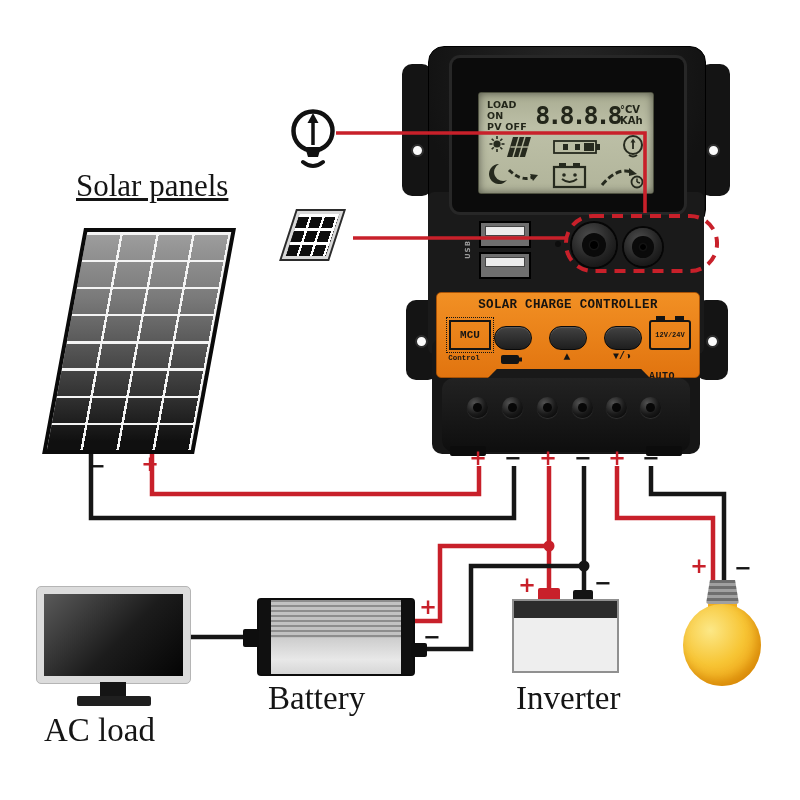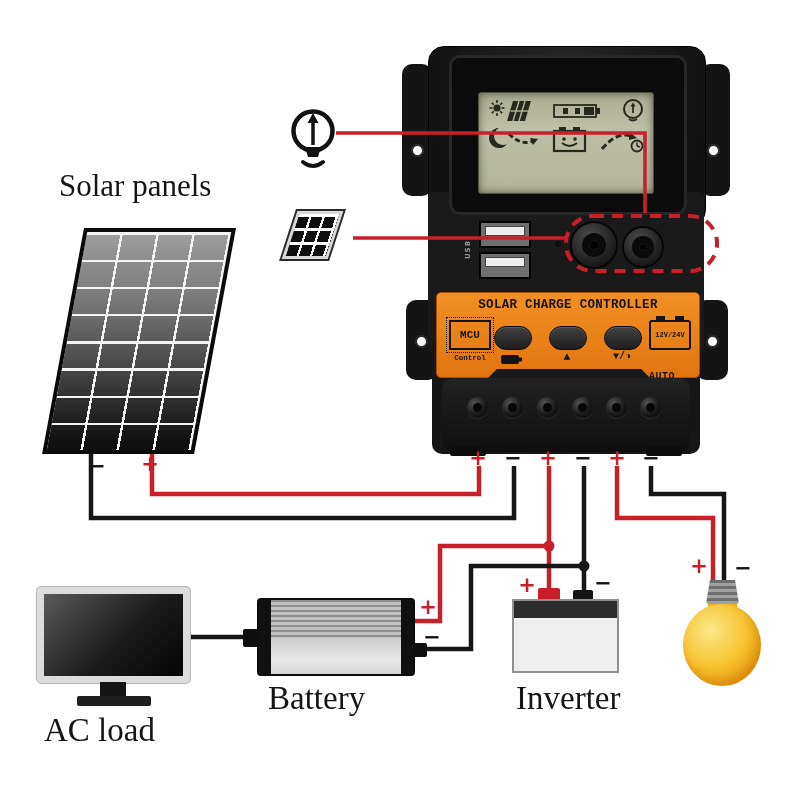--- a/index.html
+++ b/index.html
@@ -77,21 +77,21 @@
              display:flex;align-items:center;justify-content:center;}
   .jack-pin{width:30%;height:30%;border-radius:50%;background:#000;box-shadow:0 0 2px #3a3a3a;}
 
   .band{position:absolute;left:36px;top:250px;width:264px;height:86px;border-radius:5px;
         background:linear-gradient(180deg,#f29024,#e1740f);border:1px solid #a85206;box-sizing:border-box;font-family:Liberation Mono, monospace;}
   .band-title{position:absolute;top:5px;left:0;width:100%;text-align:center;font-size:12.5px;
               font-weight:800;letter-spacing:.3px;color:#161310;}
   .mcu-badge{position:absolute;left:12px;top:27px;width:42px;height:30px;border:2px solid #141414;
              outline:1px dotted #141414;outline-offset:2px;display:flex;align-items:center;
              justify-content:center;font-size:11px;font-weight:800;color:#141414;box-sizing:border-box;}
-  .mcu-sub{position:absolute;left:6px;top:61px;width:54px;text-align:center;font-size:7.5px;
+  .mcu-sub{position:absolute;left:0;top:61px;width:54px;text-align:center;font-size:7.5px;
            font-weight:800;color:#141414;}
   .mbtn{position:absolute;width:36px;height:22px;border-radius:12px;border:1px solid #0a0a0a;
         background:linear-gradient(180deg,#424242,#1e1e1e);box-shadow:inset 0 1px 1px #5e5e5e;cursor:pointer;}
   .mbtn-glyph{position:absolute;width:36px;text-align:center;font-size:11.5px;font-weight:700;color:#141414;}
   .rating-badge{position:absolute;left:212px;top:27px;width:42px;height:30px;border:2px solid #141414;
                 border-radius:3px;display:flex;align-items:center;justify-content:center;
                 font-size:7px;font-weight:900;color:#141414;box-sizing:border-box;}
   .rating-badge::before,.rating-badge::after{content:"";position:absolute;top:-6px;width:9px;height:5px;background:#141414;}
   .rating-badge::before{left:5px;} .rating-badge::after{right:5px;}
   .auto-label{position:absolute;left:212px;top:78px;width:42px;text-align:left;font-size:10px;
@@ -152,21 +152,21 @@
     <polyline class="wr" points="410,621 440,621 440,546 549,546"></polyline>
     <polyline class="wb" points="584,466 584,592"></polyline>
     <polyline class="wb" points="408,649 471,649 471,566 584,566"></polyline>
     <polyline class="wr" points="617,466 617,518 713,518 713,584"></polyline>
     <polyline class="wb" points="651,466 651,494 724,494 724,584"></polyline>
     <polyline class="wb" points="190,637 248,637"></polyline>
     <circle cx="549" cy="546" r="5.5" fill="#c8202a"></circle>
     <circle cx="584" cy="566" r="5.5" fill="#161616"></circle>
   </svg>
 
-  <div class="caption" style="left:59px;top:168px;">Solar panels</div>
+  <div class="caption" style="left:76px;top:168px;text-decoration:underline;">Solar panels</div>
   <div class="solar-panel"></div>
 
   <span class="pol blk" style="left:97px;top:456px;">−</span>
   <span class="pol red" style="left:150px;top:454px;">+</span>
 
   <svg class="abs" style="left:288px;top:104px;z-index:6" width="50" height="68" viewBox="0 0 50 68">
     <circle cx="25" cy="27" r="19.5" fill="#ffffff" stroke="#111" stroke-width="4.5"></circle>
     <line x1="25" y1="18" x2="25" y2="41" stroke="#111" stroke-width="3.5"></line>
     <polygon points="25,9 19.5,19 30.5,19" fill="#111"></polygon>
     <path d="M17 43 L33 43 L30 53 L20 53 Z" fill="#111"></path>
@@ -187,20 +187,31 @@
     <div class="cpart" style="left:32px;top:296px;width:268px;height:116px;border-radius:10px;background:#161616;"></div>
 
     <div class="hole" style="left:11px;top:102px;"></div>
     <div class="hole" style="left:307px;top:102px;"></div>
     <div class="hole" style="left:15px;top:293px;"></div>
     <div class="hole" style="left:306px;top:293px;"></div>
 
     <div class="bezel"></div>
 
     <div class="lcd">
+      <div class="lcd-row1">
+        <div class="lcd-status">
+          <div>LOAD ON</div>
+          <div>PV OFF</div>
+        </div>
+        <div class="lcd-digits">8.8.8.8</div>
+        <div class="lcd-units">
+          <div>°CV</div>
+          <div>KAh</div>
+        </div>
+      </div>
       <div class="lcd-row2">
         <svg width="44" height="26" viewBox="0 0 44 26">
           <circle cx="8" cy="10" r="3.6" fill="#262a1e"></circle>
           <g stroke="#262a1e" stroke-width="1.6">
             <line x1="8" y1="2" x2="8" y2="5"></line>
               <line x1="8" y1="15" x2="8" y2="18"></line>
             <line x1="0.5" y1="10" x2="3.5" y2="10"></line>
               <line x1="12.5" y1="10" x2="15.5" y2="10"></line>
             <line x1="2.7" y1="4.7" x2="4.8" y2="6.8"></line>
               <line x1="11.2" y1="13.2" x2="13.3" y2="15.3"></line>

